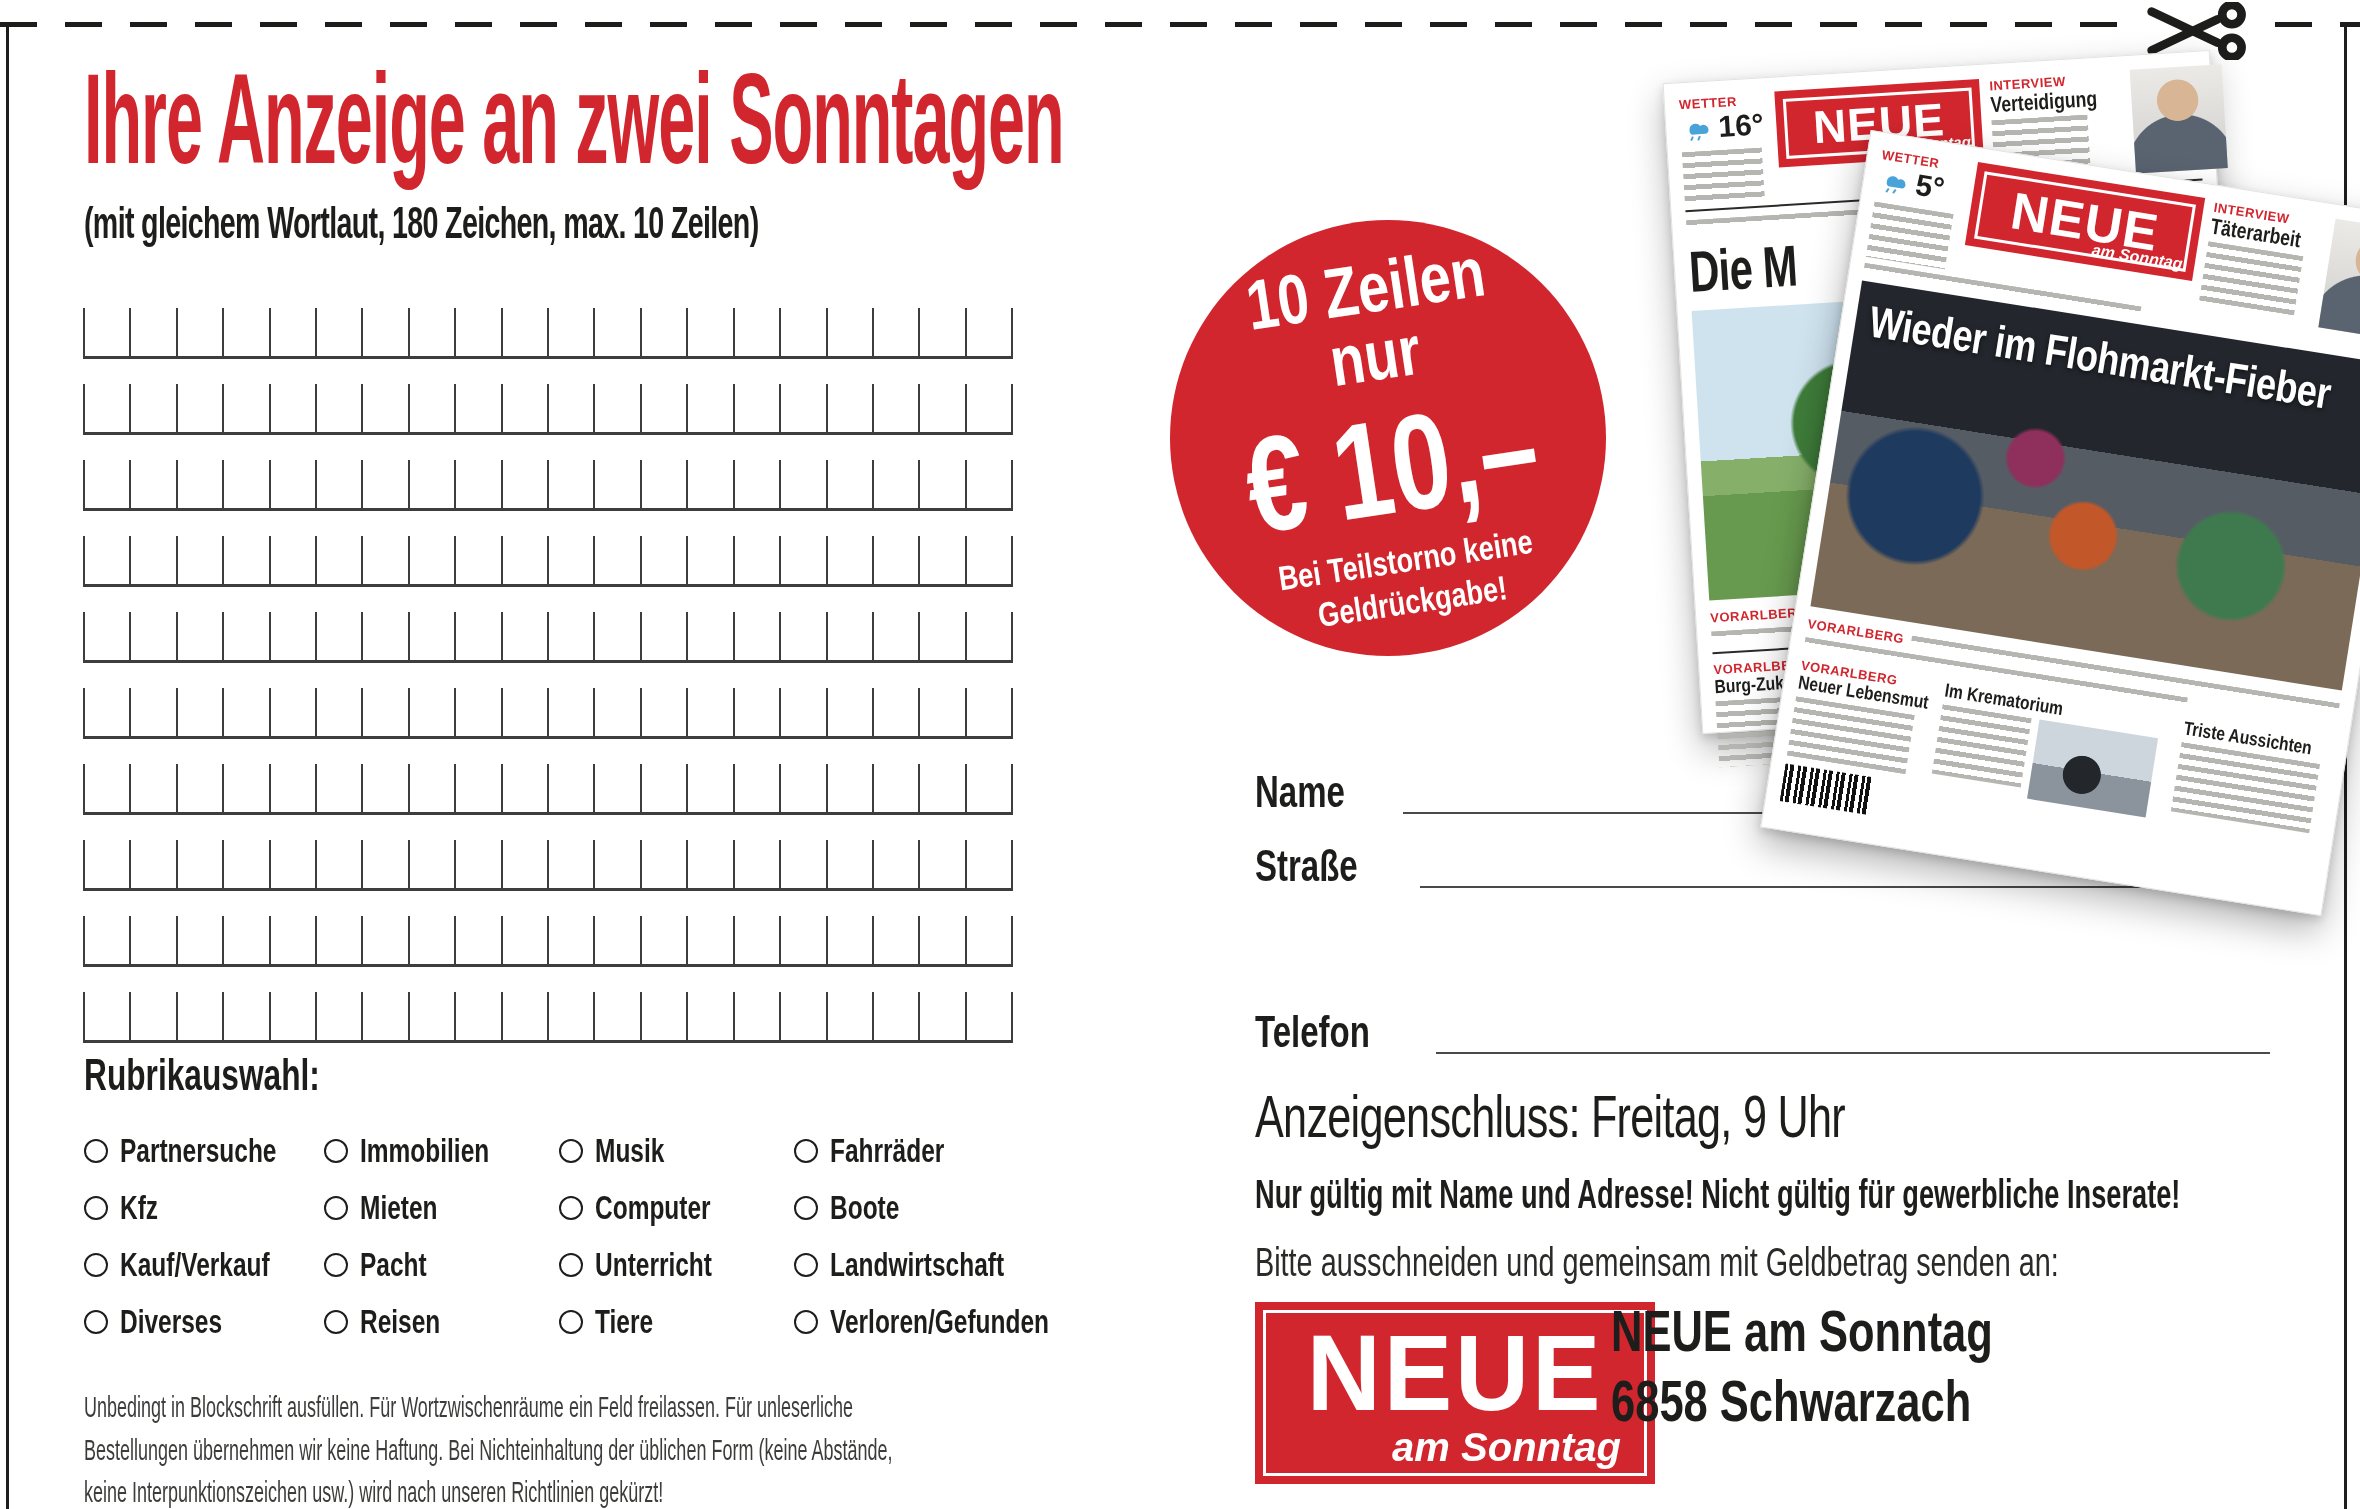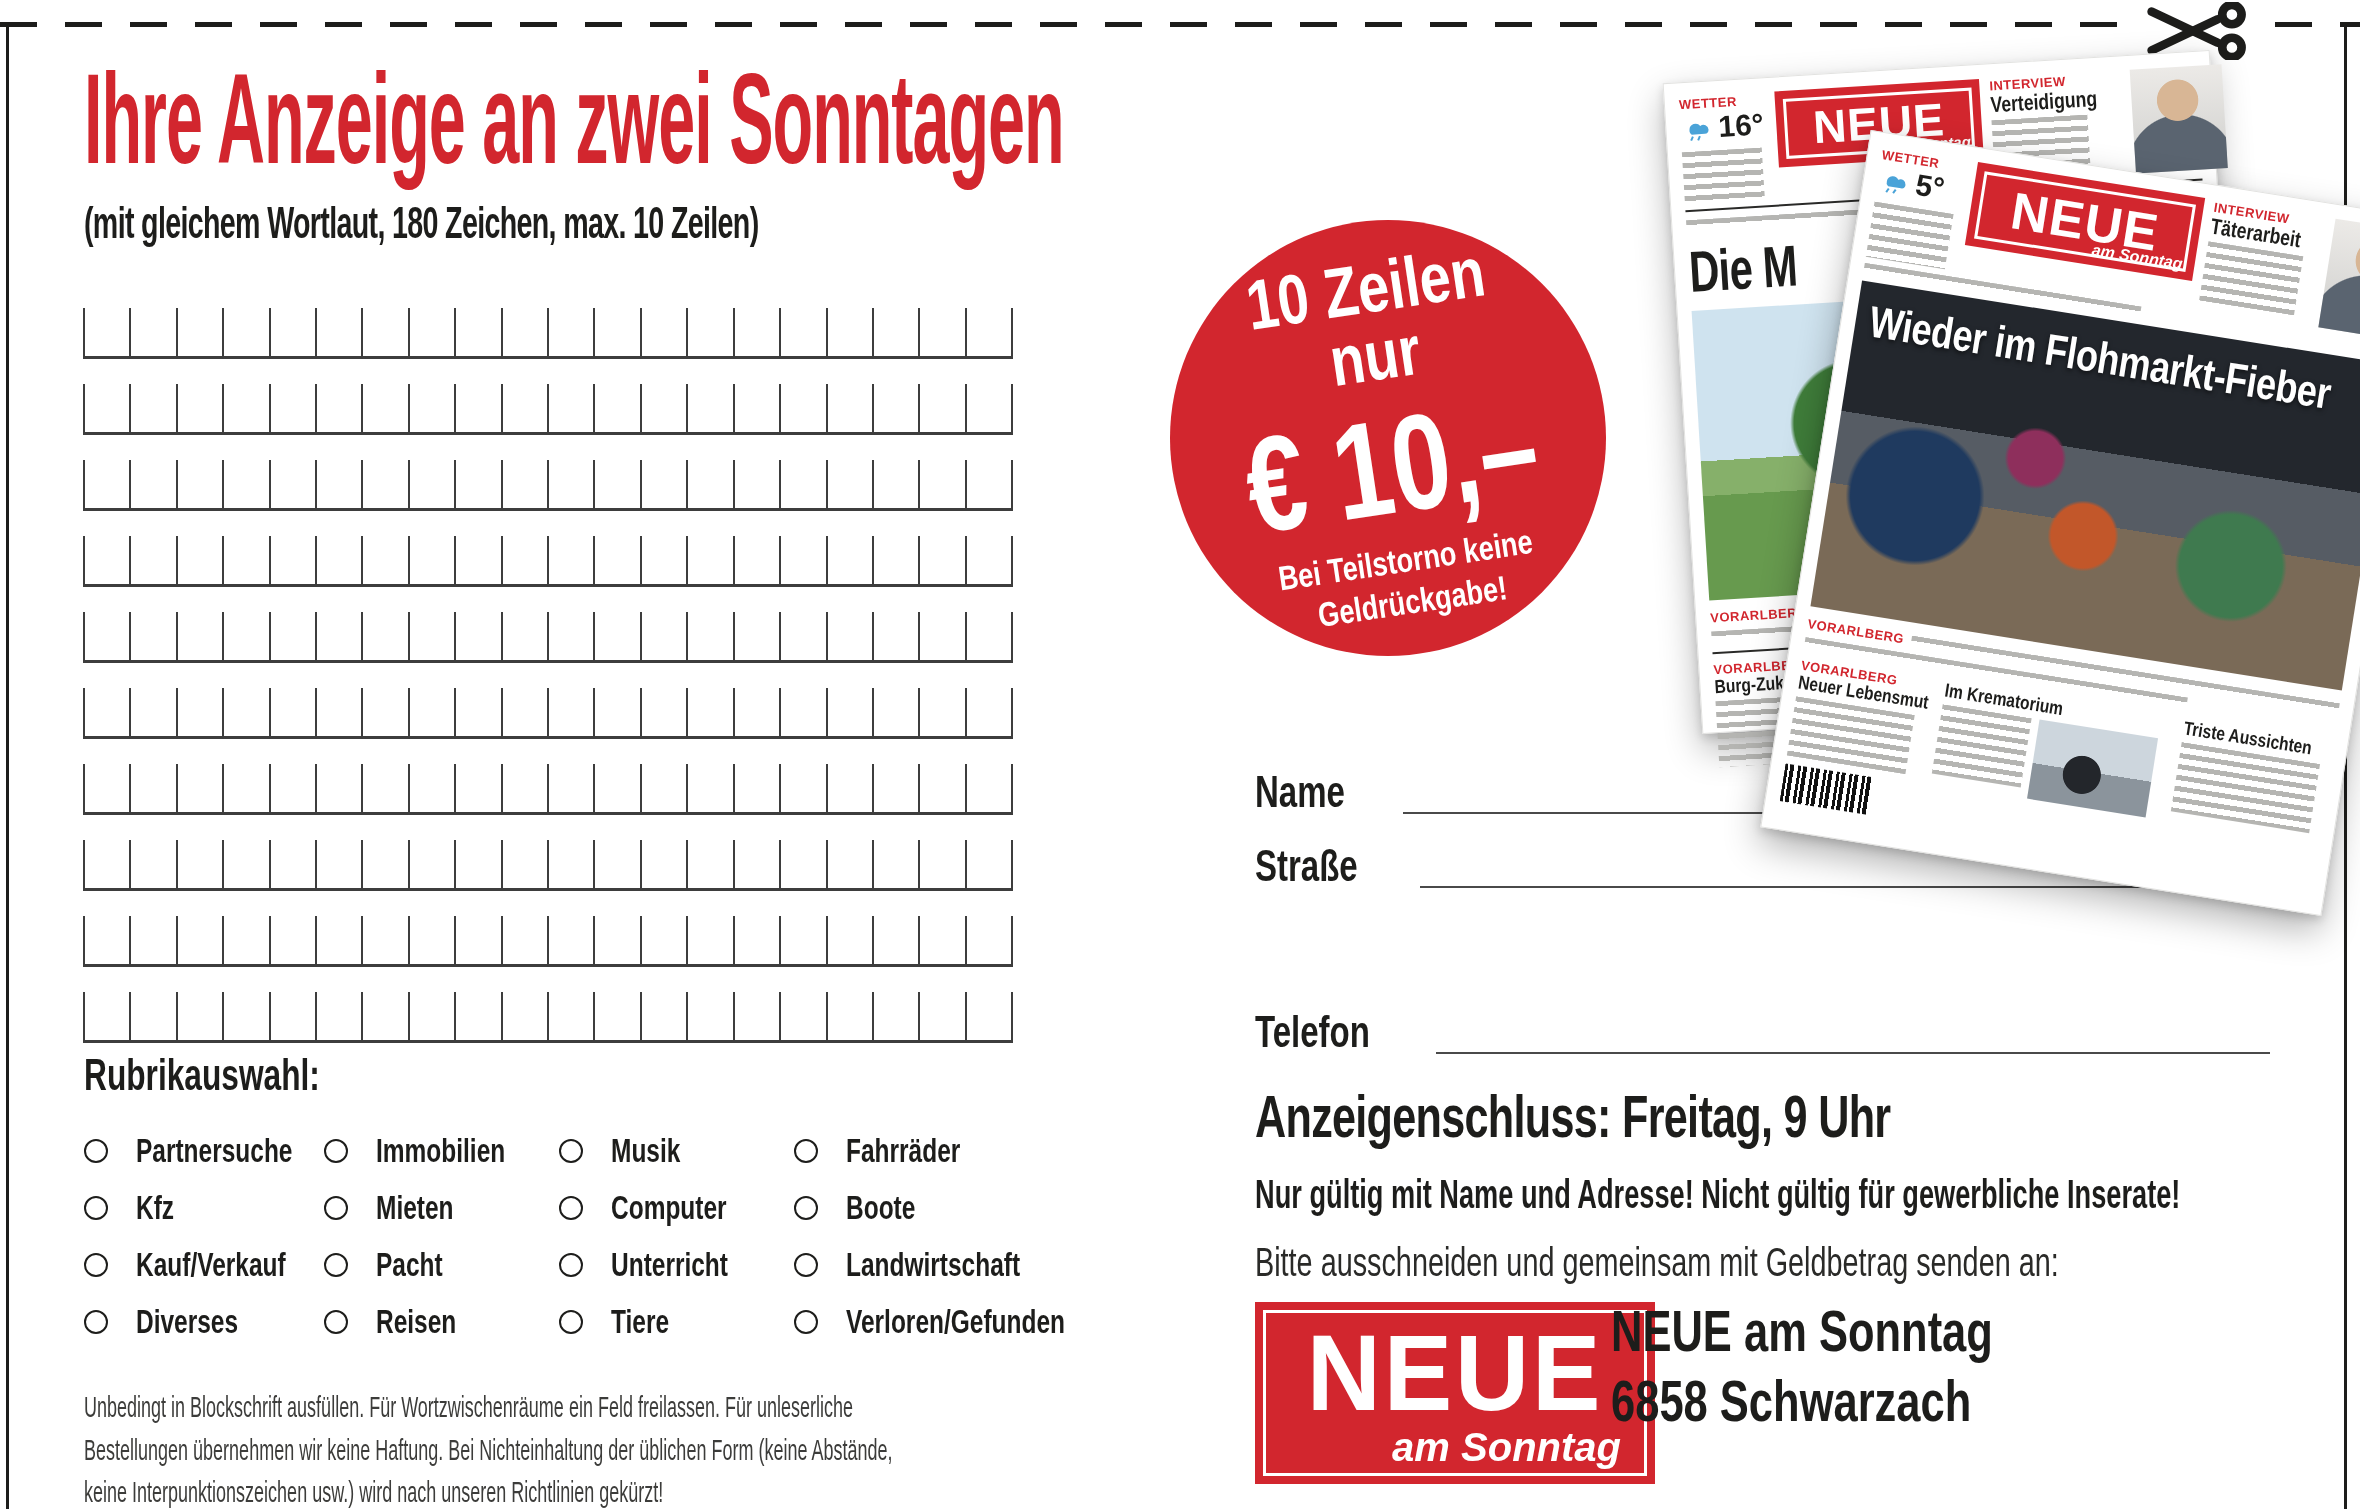--- a/index.html
+++ b/index.html
@@ -25,41 +25,41 @@
   .char-grid{position:absolute;left:83px;top:308px;width:930px;}
   .grid-row{display:flex;height:48px;border-bottom:3px solid #3d3d3d;margin-bottom:25px;}
   .grid-cell{flex:1;border-left:2px solid #3d3d3d;}
   .grid-row .grid-cell:last-child{border-right:2px solid #3d3d3d;}
 
   
   .rubrik-heading{position:absolute;left:84px;top:1050px;font-size:44px;font-weight:700;}
   .rubrik-grid{position:absolute;left:84px;top:1122px;display:grid;
                grid-auto-flow:column;grid-template-rows:repeat(4,57px);
                grid-template-columns:240px 235px 235px auto;}
-  .rubrik-option{display:flex;align-items:center;gap:16px;}
+  .rubrik-option{display:flex;align-items:center;}
   .radio{width:20px;height:20px;border:2.5px solid #1d1d1b;border-radius:50%;
          margin-right:12px;flex:none;background:#fff;}
   .rubrik-label{font-size:34px;font-weight:700;}
 
   .fine-print{position:absolute;left:84px;top:1386px;font-size:30px;color:#3c3c3a;line-height:1.42;}
 
   
   .badge{position:absolute;left:1170px;top:220px;width:436px;height:436px;border-radius:50%;
          background:#d2262e;display:flex;align-items:center;justify-content:center;}
   .badge-inner{transform:rotate(-8.5deg);text-align:center;color:#fff;}
   .badge-l1{font-size:70px;font-weight:800;line-height:1;}
   .badge-l2{font-size:70px;font-weight:800;line-height:.95;}
   .badge-price{font-size:135px;font-weight:800;line-height:1;margin:10px 0 6px;}
   .badge-note{font-size:34px;font-weight:700;line-height:1.25;}
 
   
   .field-row{position:absolute;left:1255px;width:1015px;height:50px;display:flex;align-items:flex-end;}
   .field-label{font-size:44px;font-weight:700;margin-right:28px;line-height:1;}
   .field-line{flex:1;border-bottom:2px solid #4a4a4a;height:100%;}
-  .deadline{position:absolute;left:1255px;top:1082px;font-size:60px;font-weight:700;letter-spacing:-1px;text-align:center;}
+  .deadline{position:absolute;left:1255px;top:1082px;font-size:60px;font-weight:400;letter-spacing:-1px;text-align:center;}
   .validity{position:absolute;left:1255px;top:1172px;font-size:40px;font-weight:700;}
   .send-note{position:absolute;left:1255px;top:1240px;font-size:40px;color:#2a2a28;}
 
   
   .neue-logo{position:relative;background:#d2262e;}
   .neue-logo::after{content:"";position:absolute;inset:8px;border:3px solid #fff;}
   .logo-main{position:absolute;left:1255px;top:1302px;width:400px;height:182px;}
   .logo-main .neue-word{position:absolute;left:0;right:0;top:8px;text-align:center;
         color:#fff;font-size:108px;font-weight:800;letter-spacing:3px;}
   .logo-main .neue-sub{position:absolute;right:34px;bottom:14px;color:#fff;

